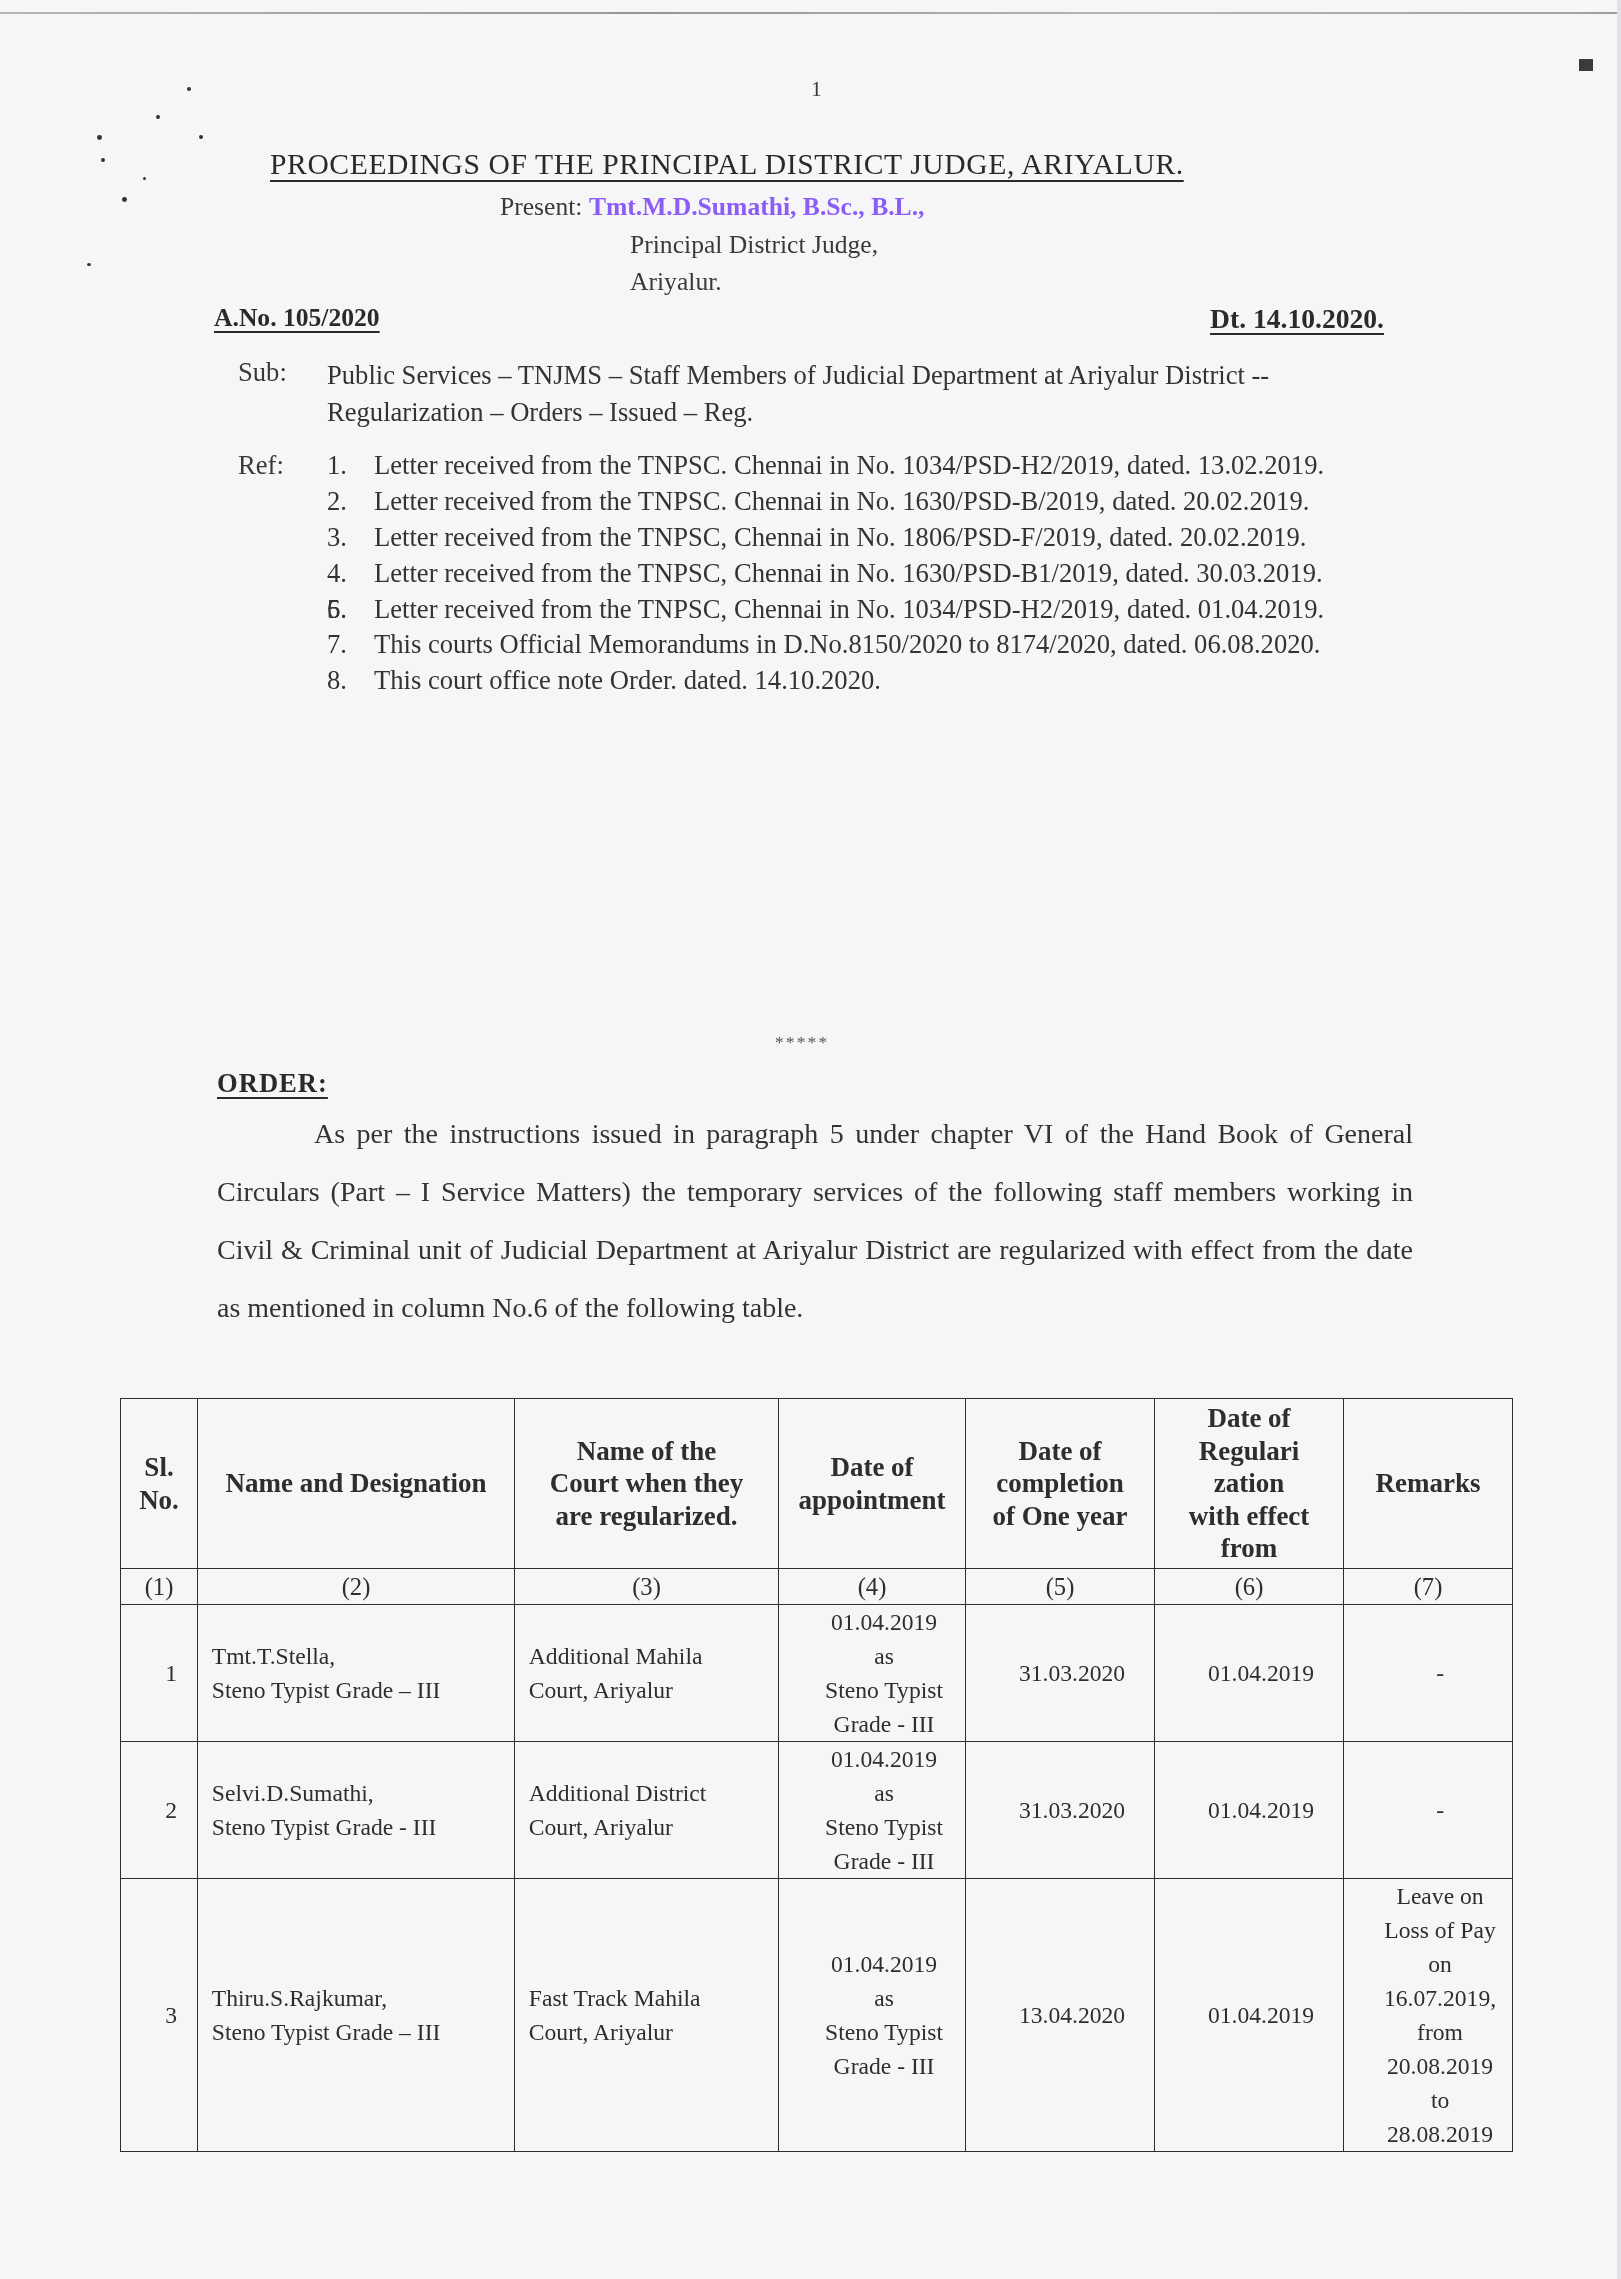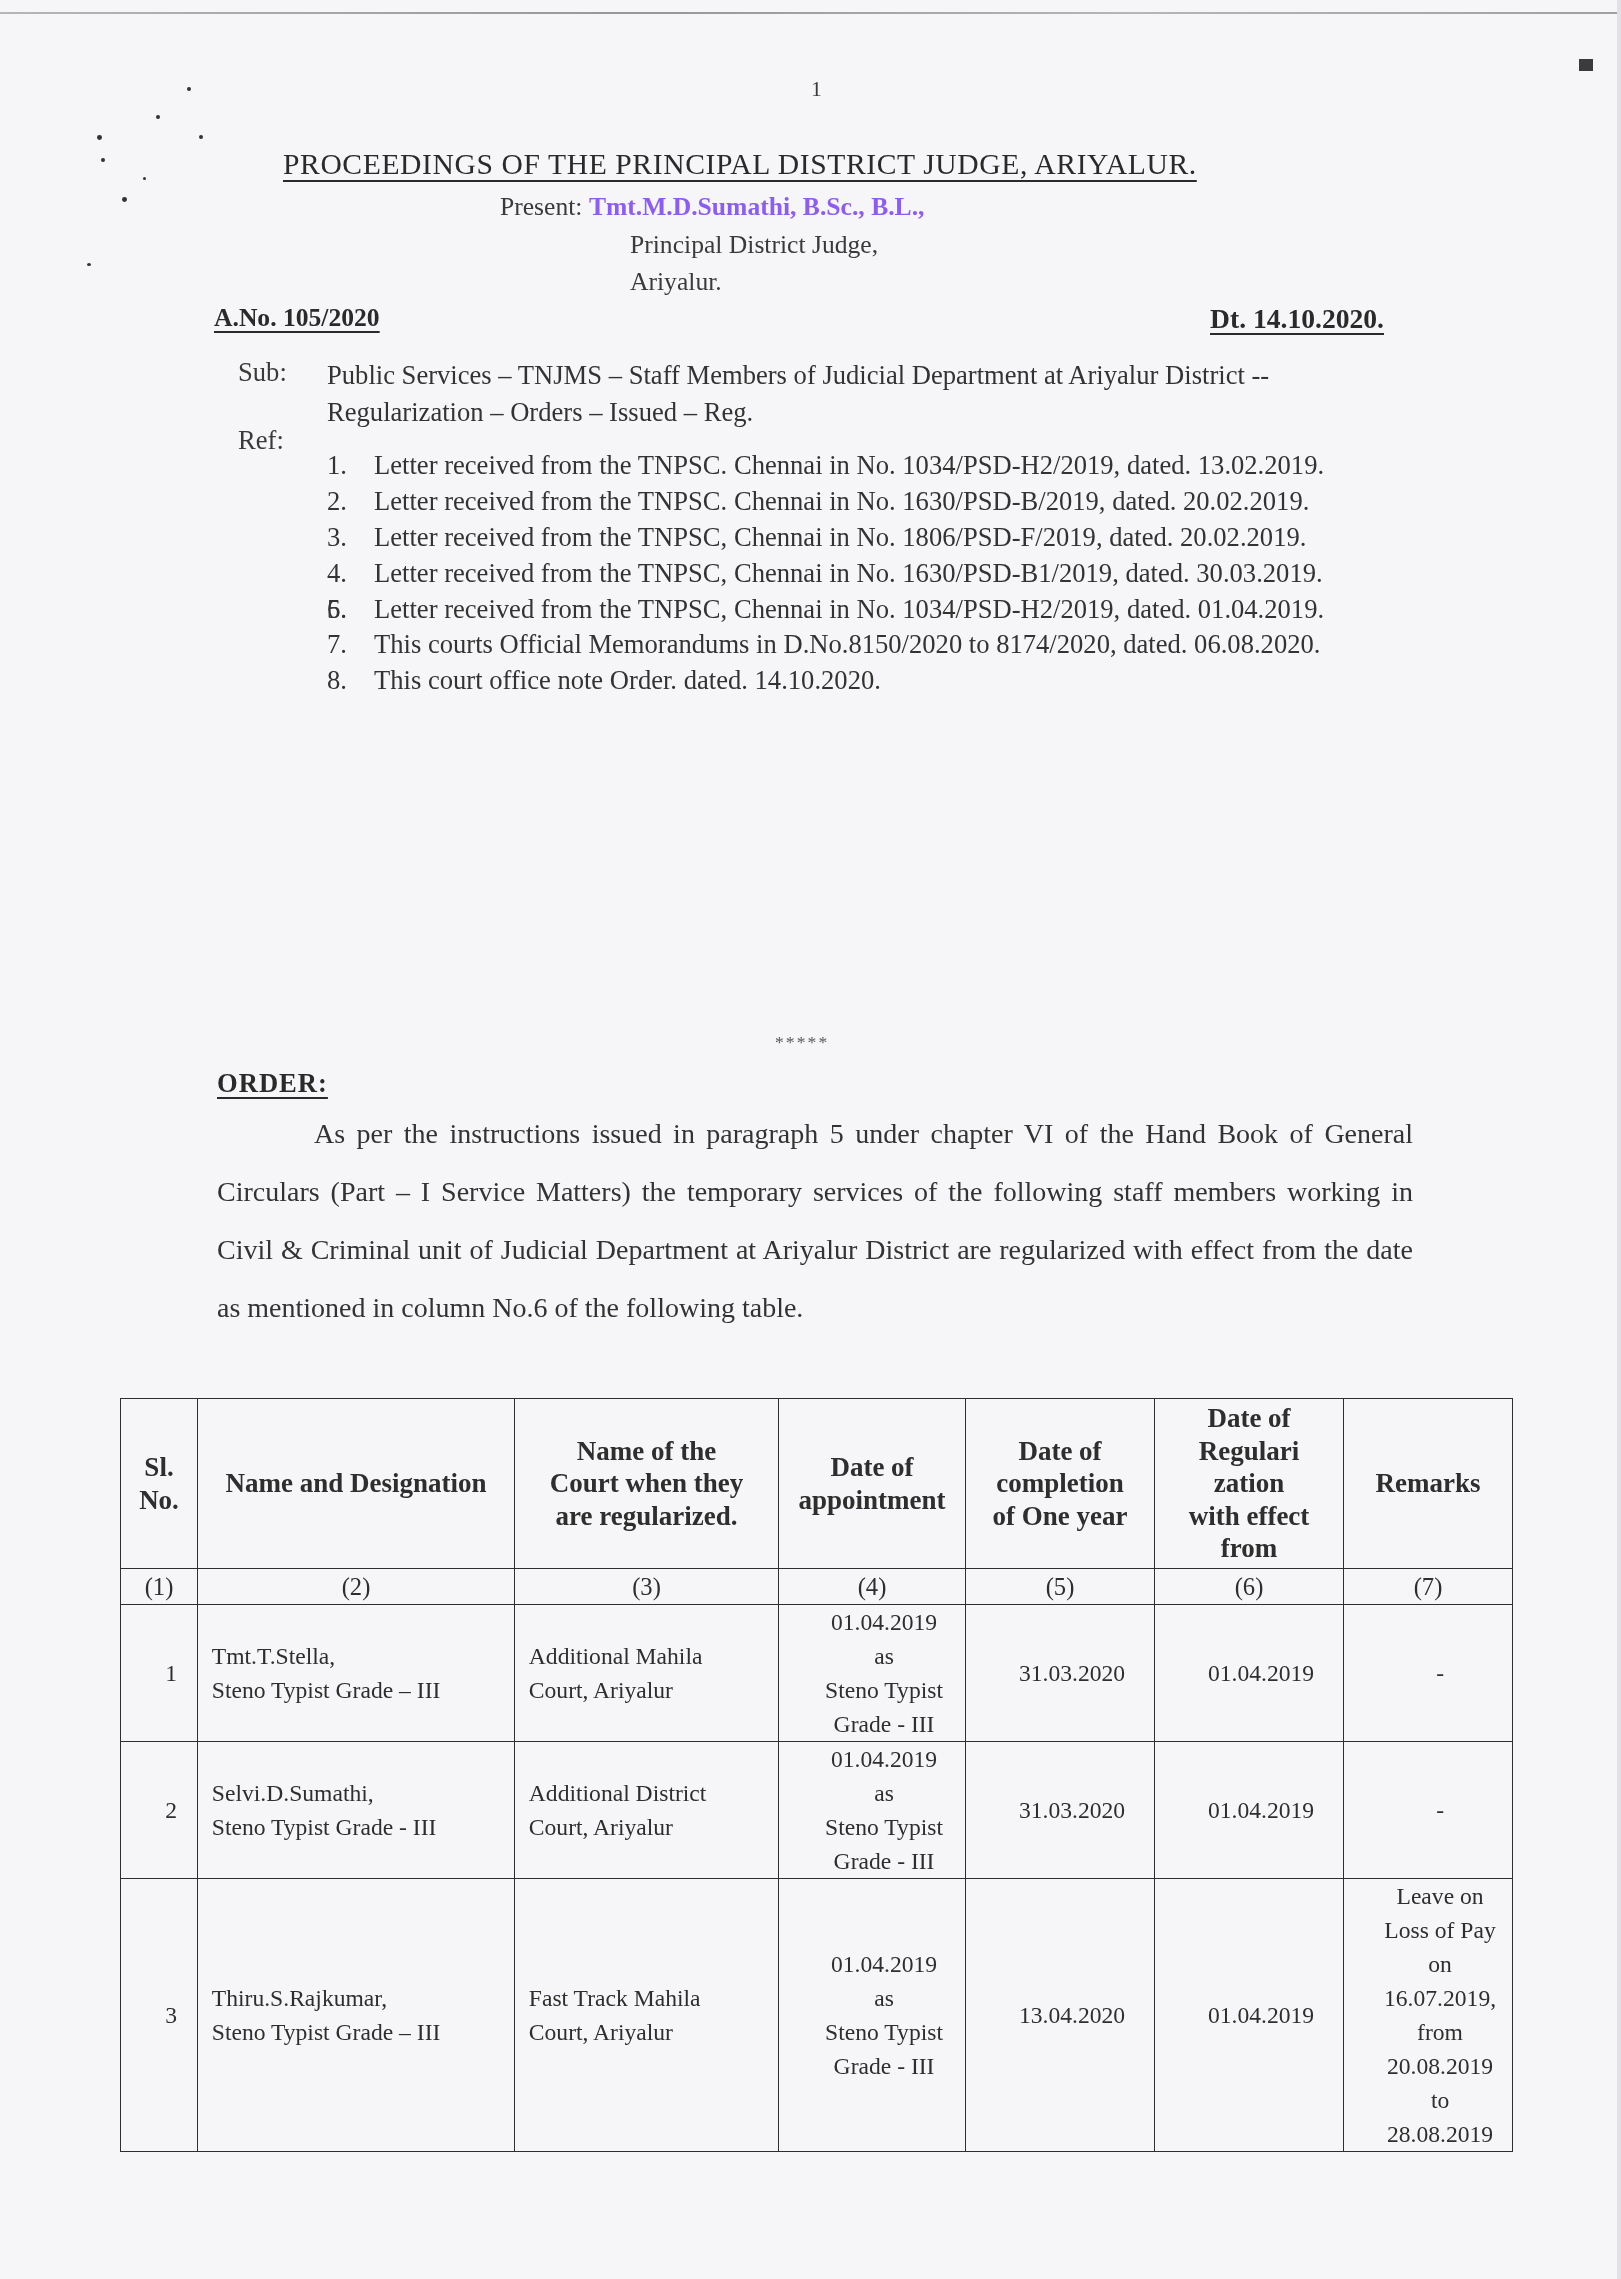--- a/index.html
+++ b/index.html
@@ -40,21 +40,21 @@
       border-radius: 50%;
     }
     .page-number {
       position: absolute;
       left: 811px; top: 77px;
       font-size: 21.7px;
       color: #3a3a3a;
     }
     .title {
       position: absolute;
-      left: 283px; top: 148px;
+      left: 270px; top: 148px;
       width: 1064px;
       text-align: left;
       font-size: 29.6px;
       letter-spacing: 0.6px;
       color: #2a2a2a;
       text-decoration: underline;
       text-underline-offset: 5.9px;
       text-decoration-thickness: 2px;
       white-space: nowrap;
     }
@@ -103,21 +103,21 @@
     .sub-text {
       position: absolute;
       left: 327px; top: 357px;
       width: 1064px;
       font-size: 26.6px;
       line-height: 37px;
       color: #333;
     }
     .ref-label {
       position: absolute;
-      left: 238px; top: 425px;
+      left: 238px; top: 450px;
       font-size: 26.6px;
       color: #3a3a3a;
     }
     .refs {
       position: absolute;
       left: 327px; top: 450px;
       width: 1064px;
       margin: 0;
       padding: 0;
       list-style: none;

